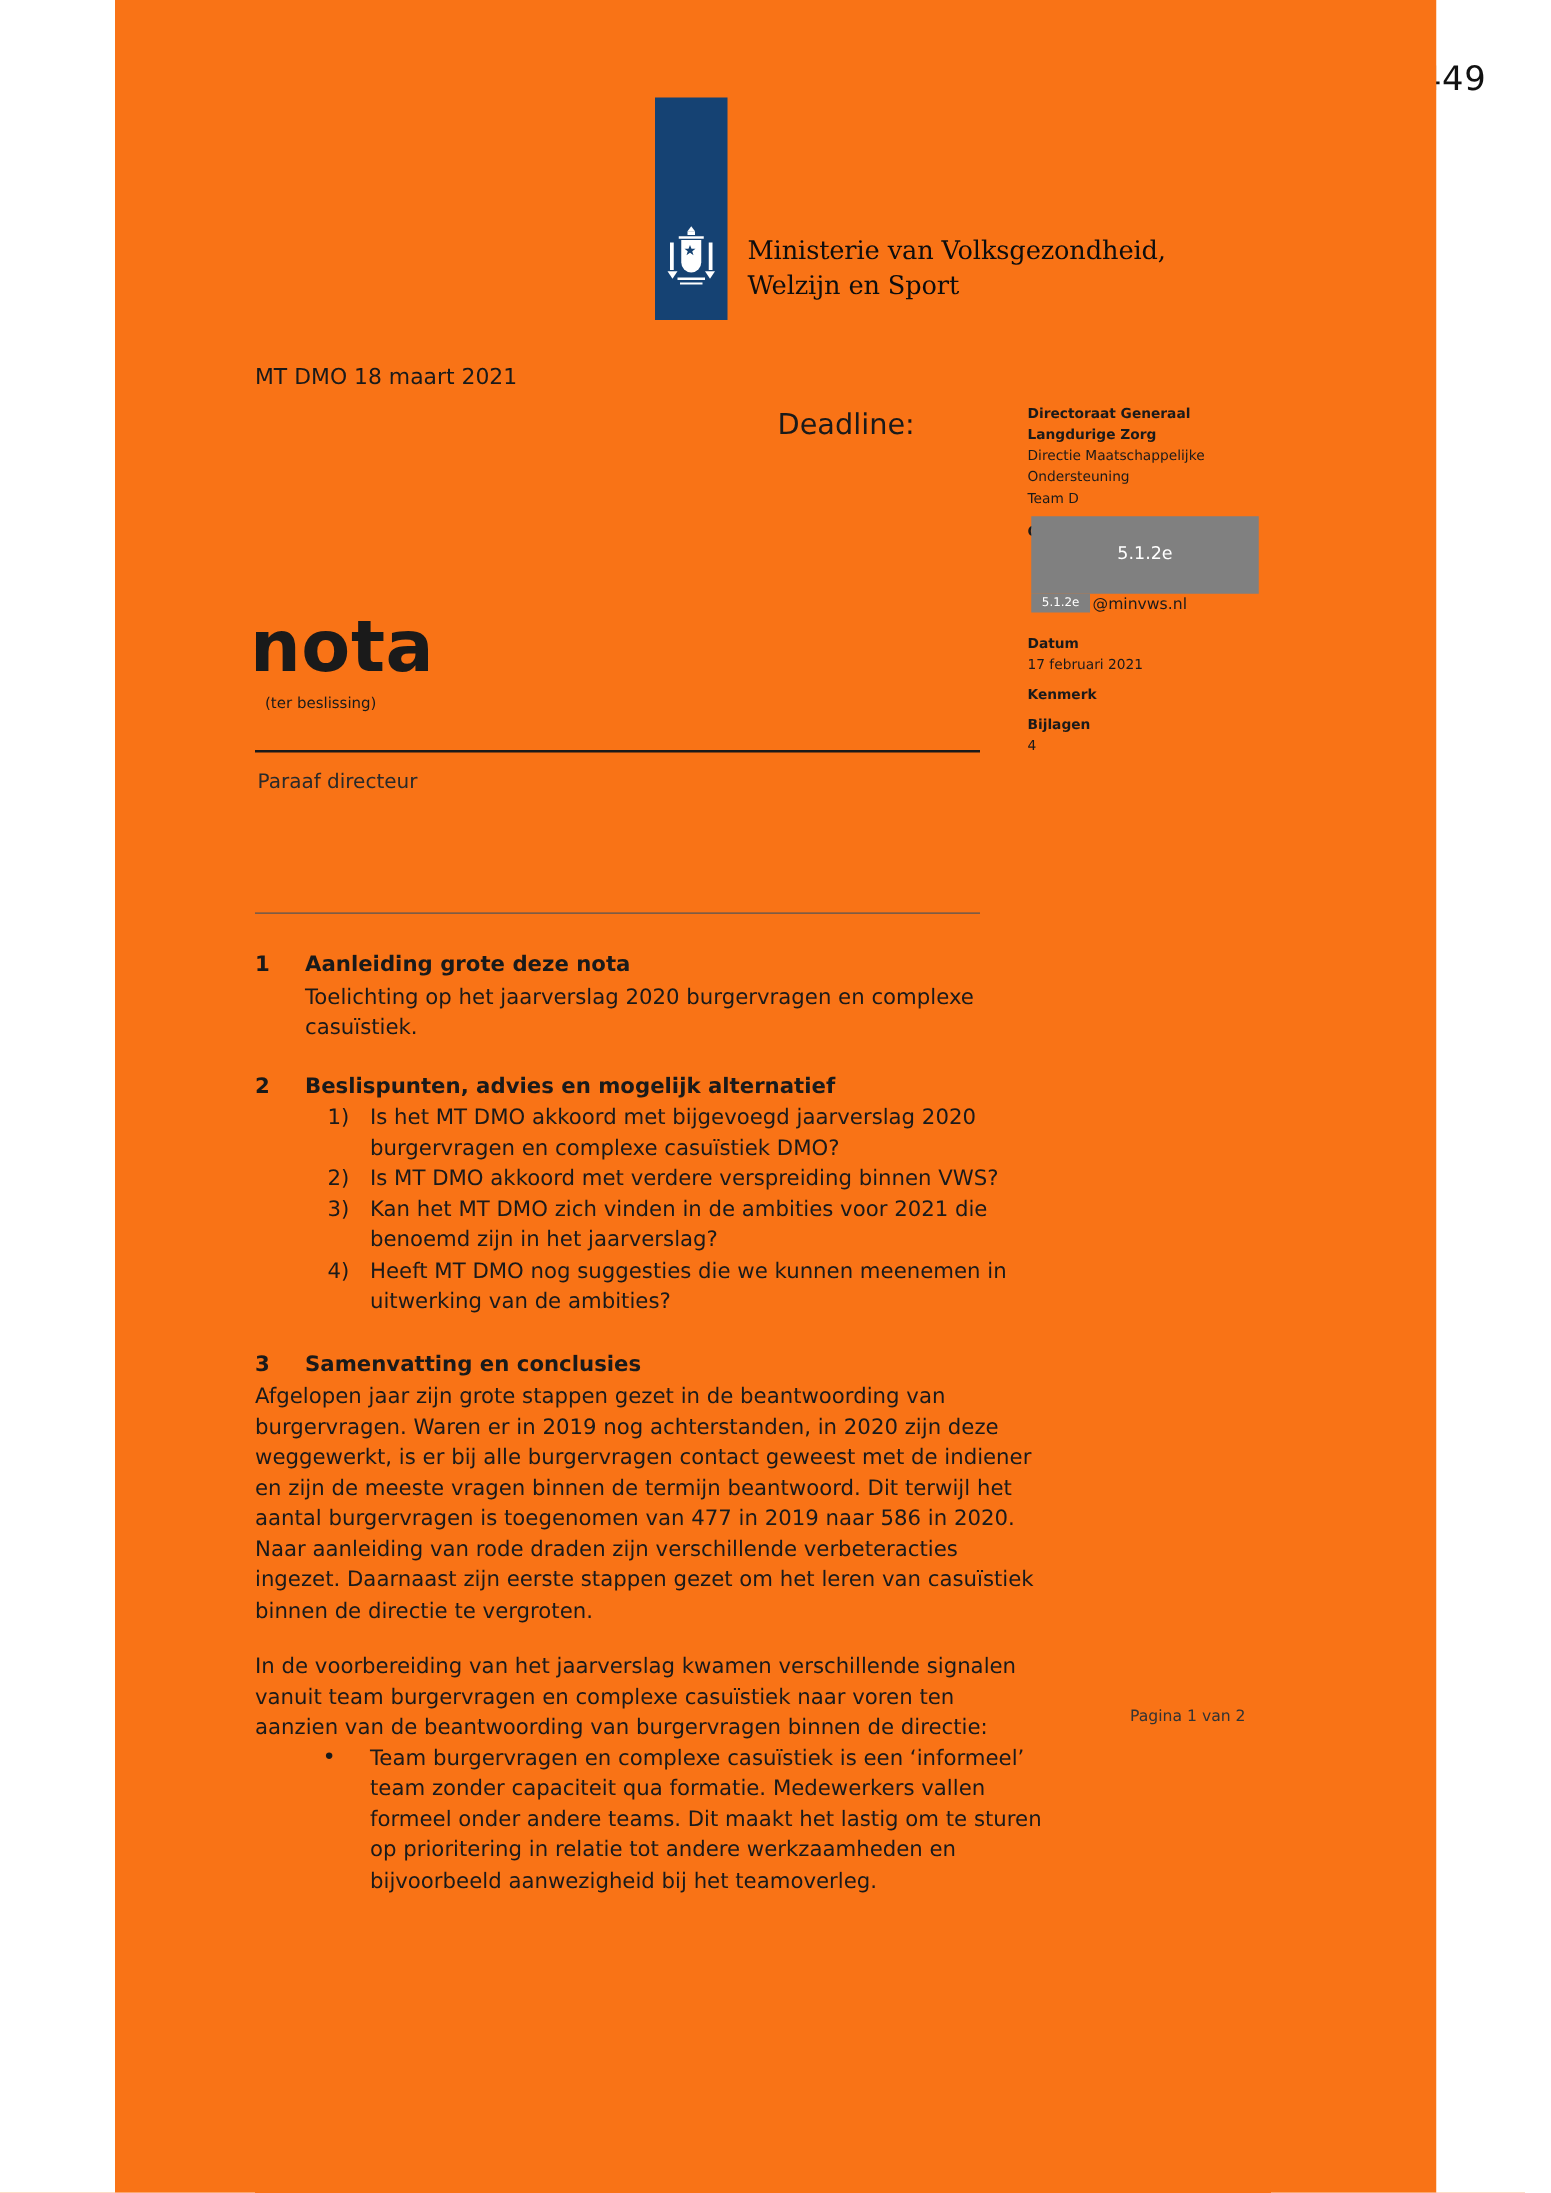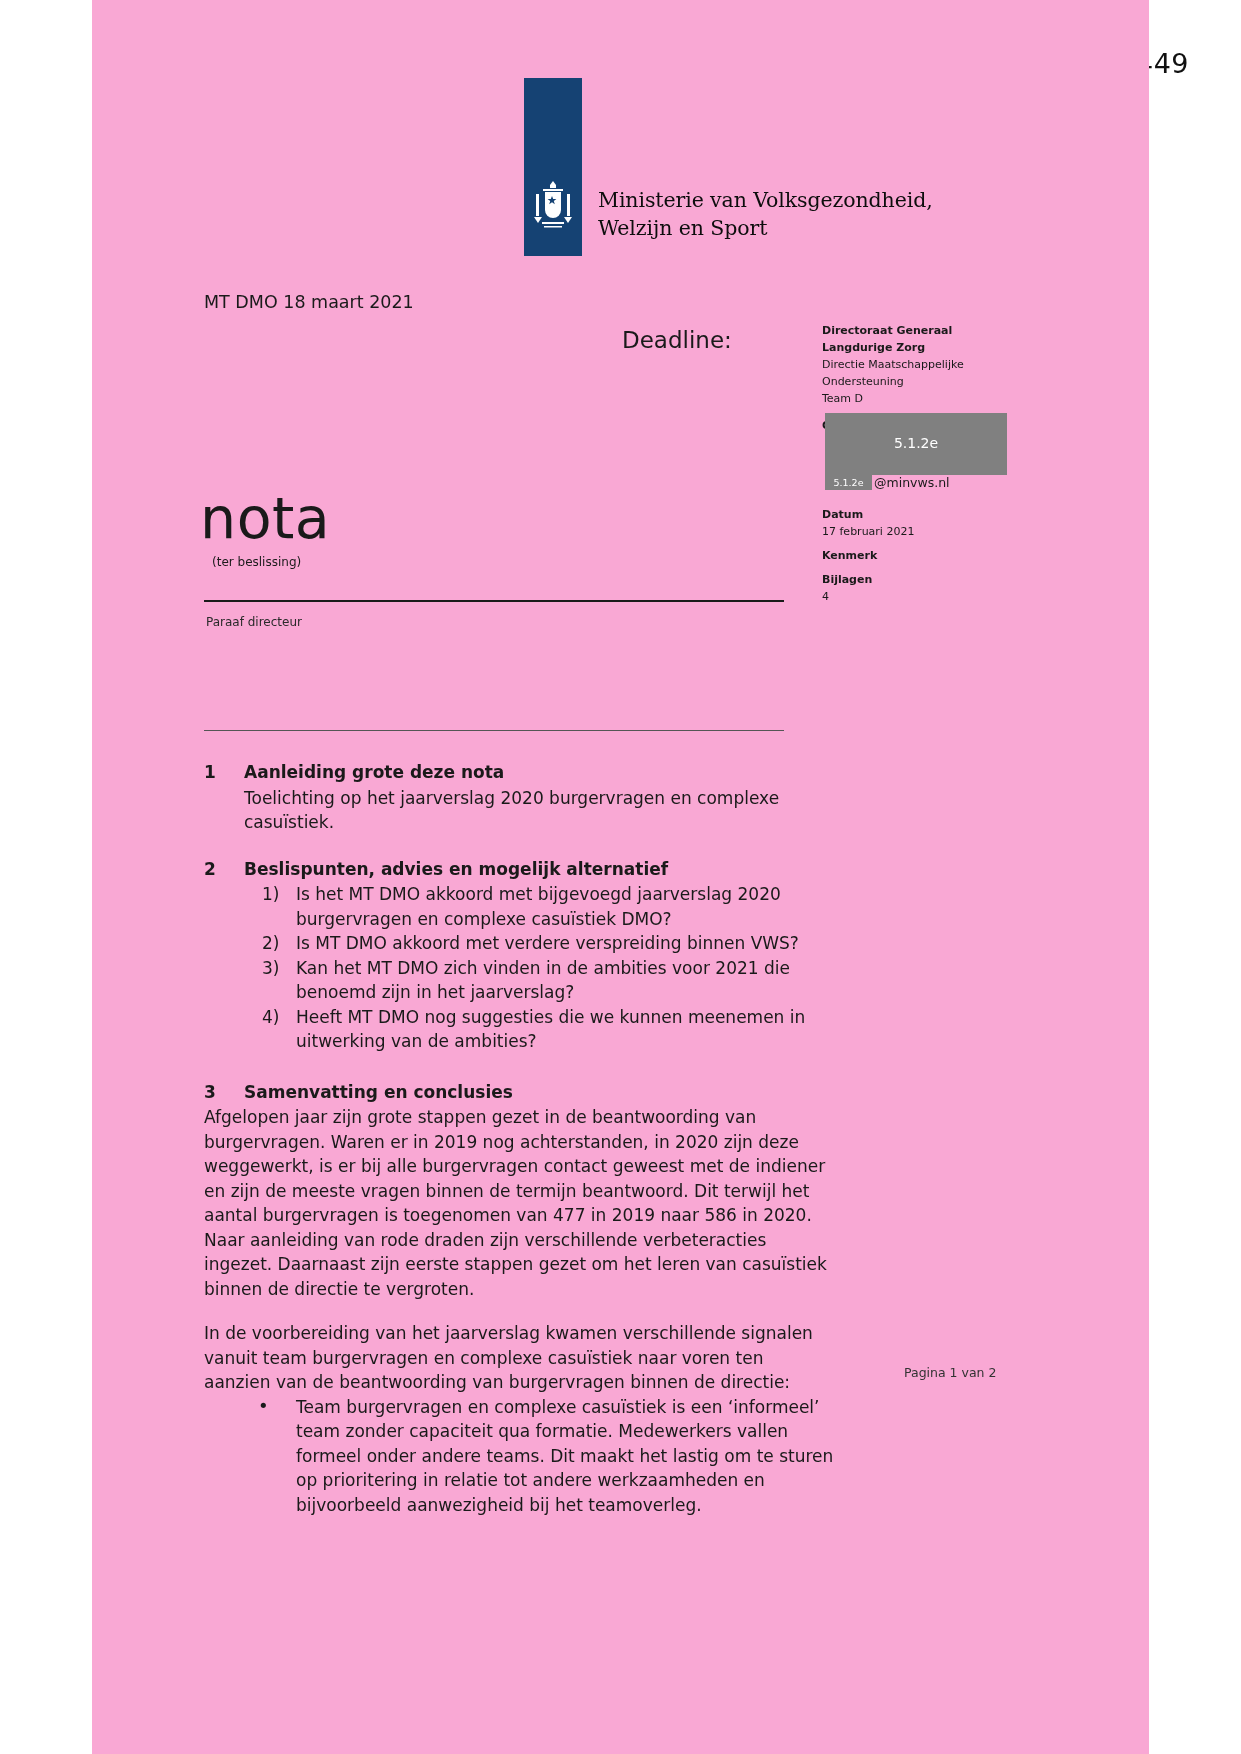--- a/index.html
+++ b/index.html
@@ -25,21 +25,21 @@
     color: #111;
     font-family: "DejaVu Sans", sans-serif;
   }
 
   .page {
     position: absolute;
     left: 92px;
     top: 0;
     width: 1057px;
     height: 1754px;
-    background: #f9a8d4;
+    background: #f97316;
   }
 
   
   .logo-wrap {
     position: absolute;
     left: 432px;
     top: 78px;
     width: 560px;
     height: 180px;
   }
@@ -82,21 +82,21 @@
     left: 530px;
     top: 327px;
     font-size: 23px;
     color: #1a1a1a;
   }
   .nota {
     position: absolute;
     left: 108px;
     top: 485px;
     font-size: 57px;
-    font-weight: 400;
+    font-weight: 700;
     color: #1a1a1a;
     letter-spacing: 0.5px;
   }
   .subtitle {
     position: absolute;
     left: 120px;
     top: 555px;
     font-size: 12px;
     color: #1a1a1a;
   }
@@ -105,21 +105,21 @@
     left: 112px;
     top: 600px;
     width: 580px;
     height: 2px;
     background: #1a1a1a;
   }
   .paraaf {
     position: absolute;
     left: 114px;
     top: 615px;
-    font-size: 12px;
+    font-size: 16px;
     color: #2a2a2a;
     text-align: right;
   }
   .rule-2 {
     position: absolute;
     left: 112px;
     top: 730px;
     width: 580px;
     height: 1px;
     background: #555;

